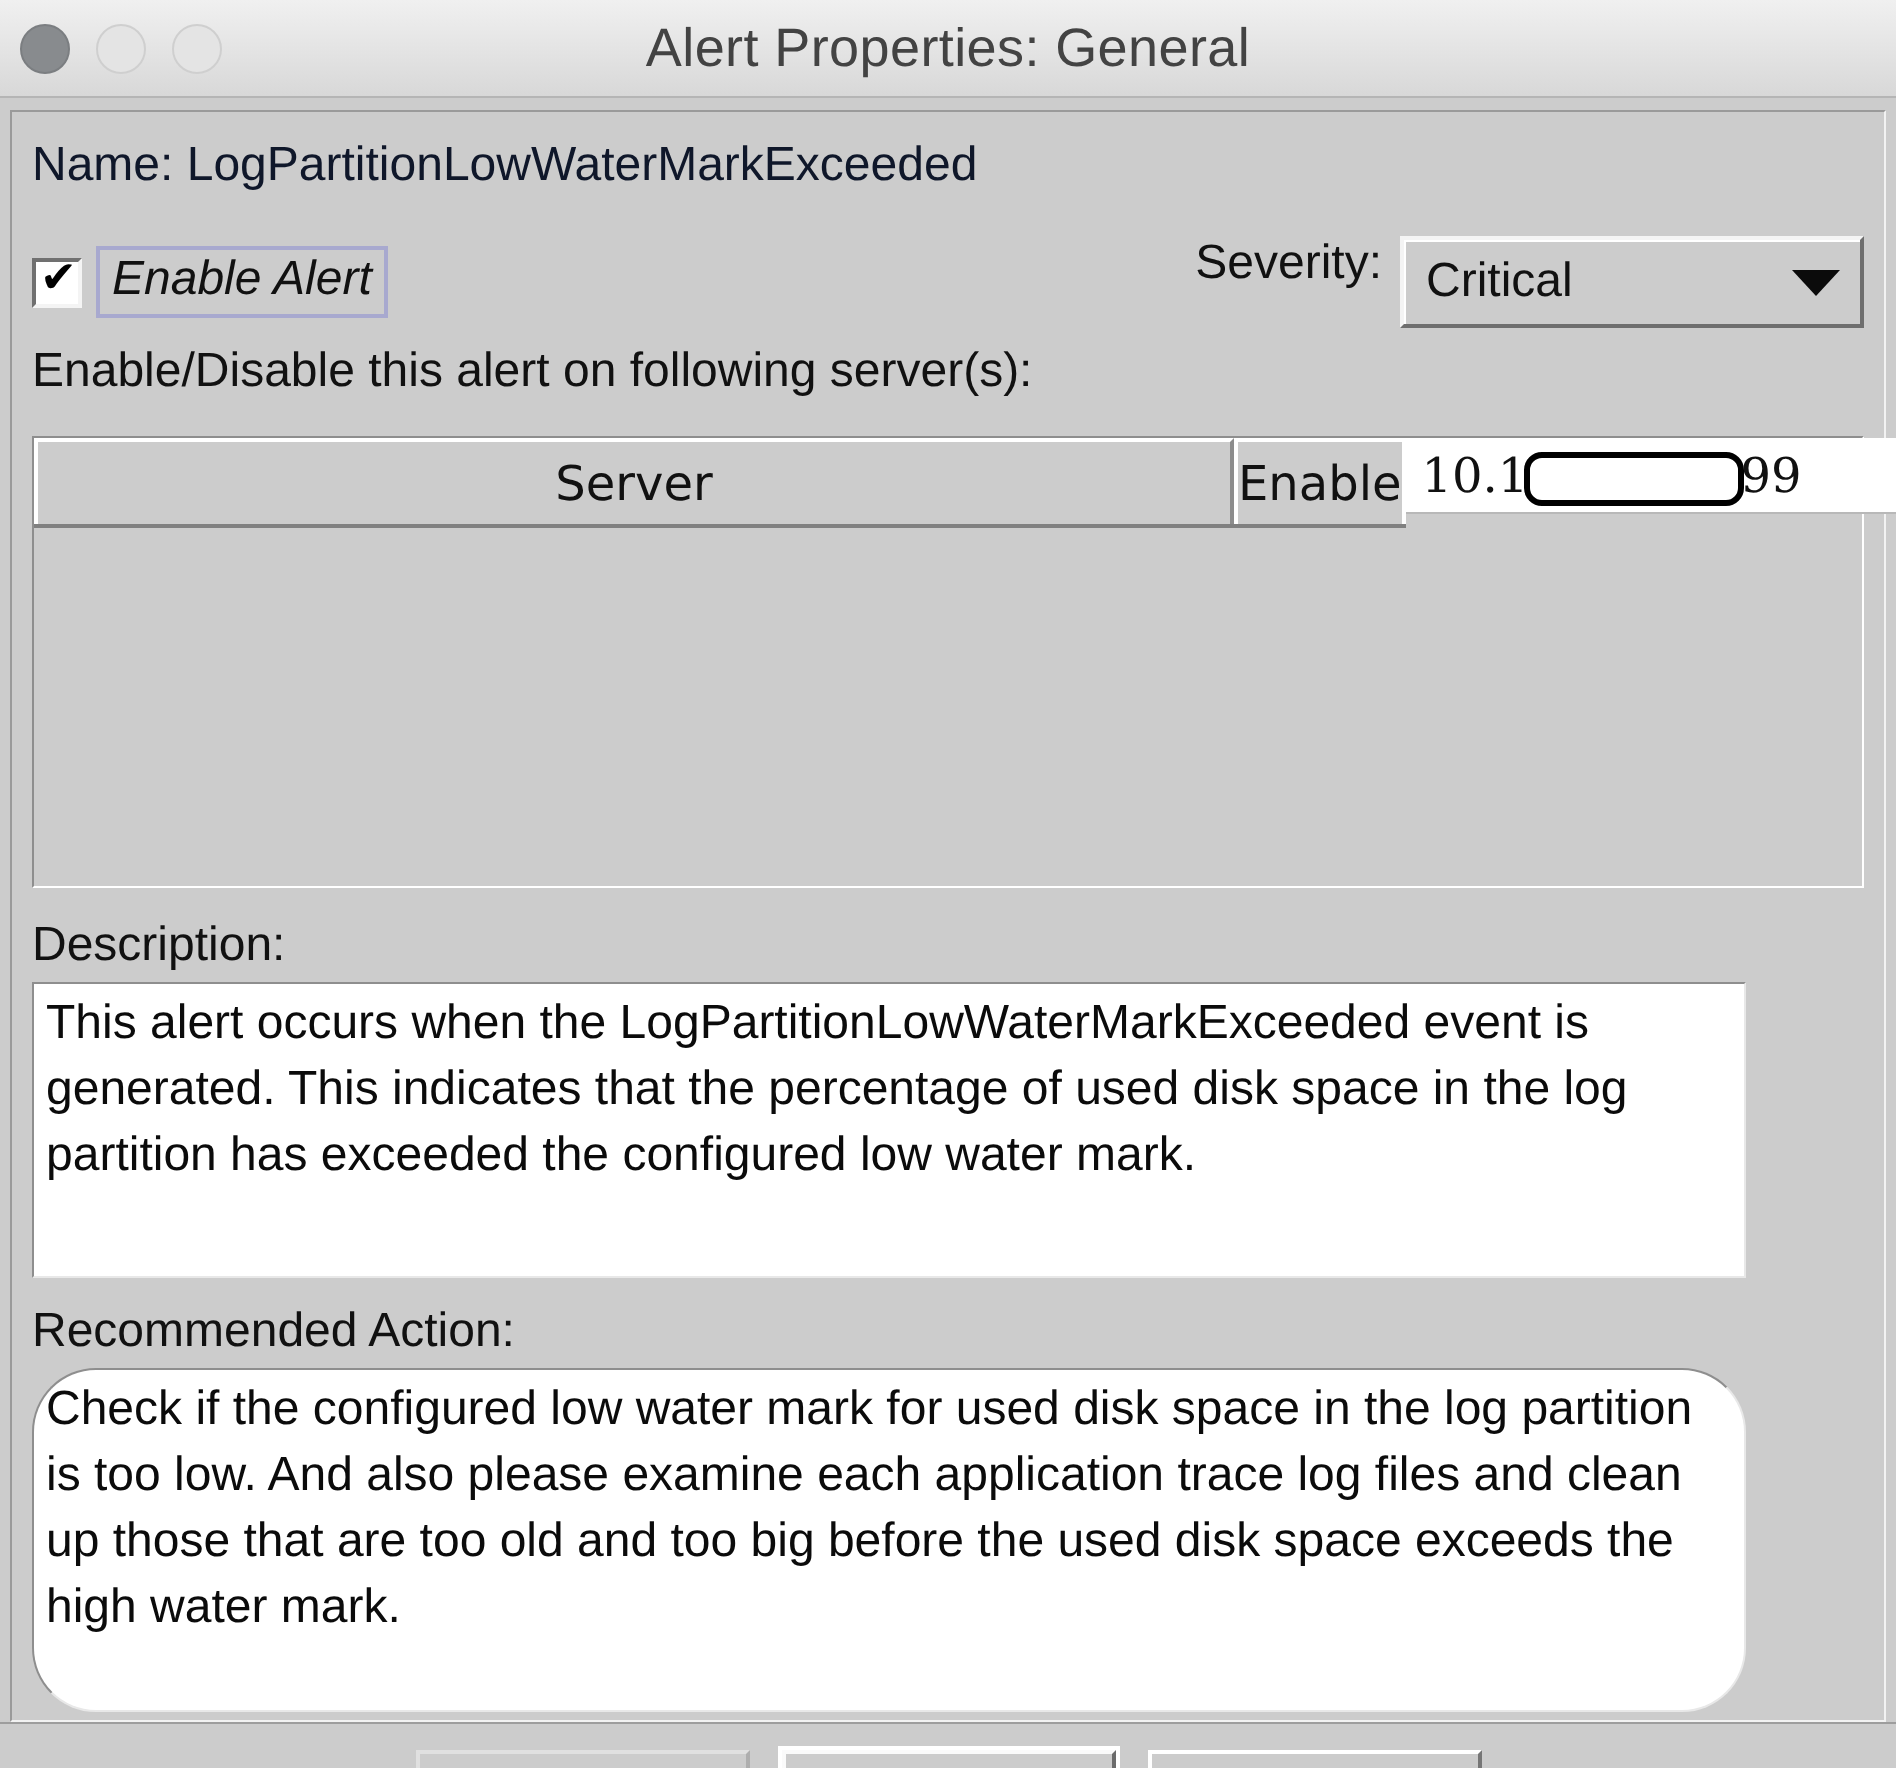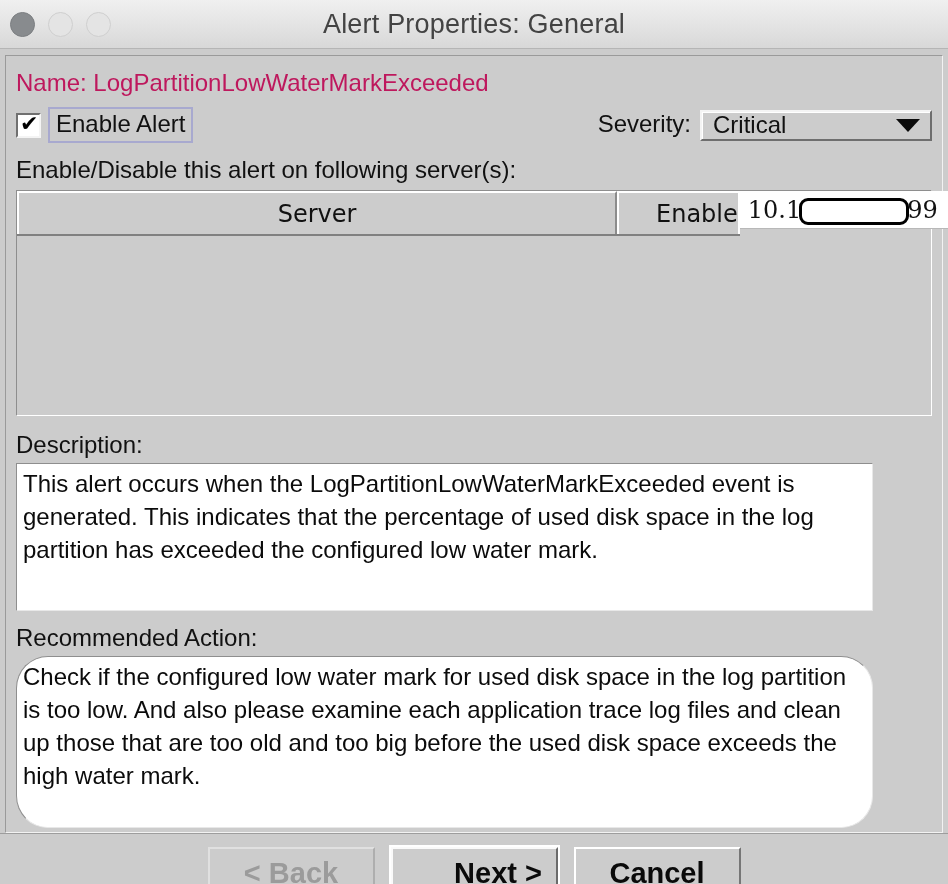--- a/index.html
+++ b/index.html
@@ -78,25 +78,25 @@
     border-bottom: 1px solid #f2f2f2;
     padding: 10px 10px 0 10px;
     box-sizing: border-box;
     display: flex;
     flex-direction: column;
   }
 
   
   .name-row {
     font-size: 24px;
-    color: #be185d;
+    color: #0f172a;
     height: 34px;
     line-height: 34px;
     white-space: nowrap;
-    margin-bottom: 4px;
+    margin-bottom: 20px;
   }
 
   
   .enable-row {
     display: flex;
     align-items: center;
     height: 42px;
     margin-bottom: 8px;
   }
   .chk-wrap {
@@ -126,33 +126,34 @@
     font-weight: bold;
   }
   .focus-label {
     border: 2px solid #a8a9cf;
     padding: 1px 6px 3px 6px;
     margin-left: 7px;
     font-size: 24px;
     color: #111;
     line-height: 28px;
     box-sizing: border-box;
+    font-style: italic;
   }
   .severity-block {
     margin-left: auto;
     display: flex;
   }
   .severity-label {
     font-size: 24px;
     color: #111;
     margin-right: 9px;
   }
   .combo {
     width: 232px;
-    height: 31px;
+    height: 46px;
     background: #cccccc;
     border-top: 2px solid #f4f4f4;
     border-left: 2px solid #f4f4f4;
     border-right: 2px solid #6e6e6e;
     border-bottom: 2px solid #6e6e6e;
     box-shadow: inset 1px 1px 0 #ffffff;
     box-sizing: border-box;
     display: flex;
     align-items: center;
     padding: 0 10px 0 11px;
@@ -170,21 +171,21 @@
     border-right: 12px solid transparent;
     border-top: 13px solid #0b0b0b;
   }
 
   
   .servers-label {
     font-size: 24px;
     color: #111;
     height: 32px;
     line-height: 32px;
-    margin-bottom: 4px;
+    margin-bottom: 16px;
   }
   .table-outer {
     height: 226px;
     background: #cccccc;
     border-top: 1px solid #8e8e8e;
     border-left: 1px solid #8e8e8e;
     border-right: 1px solid #ffffff;
     border-bottom: 1px solid #ffffff;
     box-sizing: border-box;
     display: flex;
@@ -205,21 +206,21 @@
     border-right: 2px solid #8c8c8c;
     box-sizing: border-box;
     display: flex;
     align-items: center;
     justify-content: center;
     font-size: 24px;
     color: #111;
     font-family: "DejaVu Sans", sans-serif;
   }
   .th.server { flex: 0 0 600px; }
-  .th.enable { flex: 1 1 auto; border-right: 2px solid #ffffff; padding-left: 37px; }
+  .th.enable { flex: 1 1 auto; border-right: 2px solid #ffffff; }
 
   .trow {
     display: flex;
     height: 38px;
     flex: 0 0 38px;
     background: #ffffff;
     border-bottom: 1px solid #b8b8b8;
     box-sizing: border-box;
   }
   .td {

